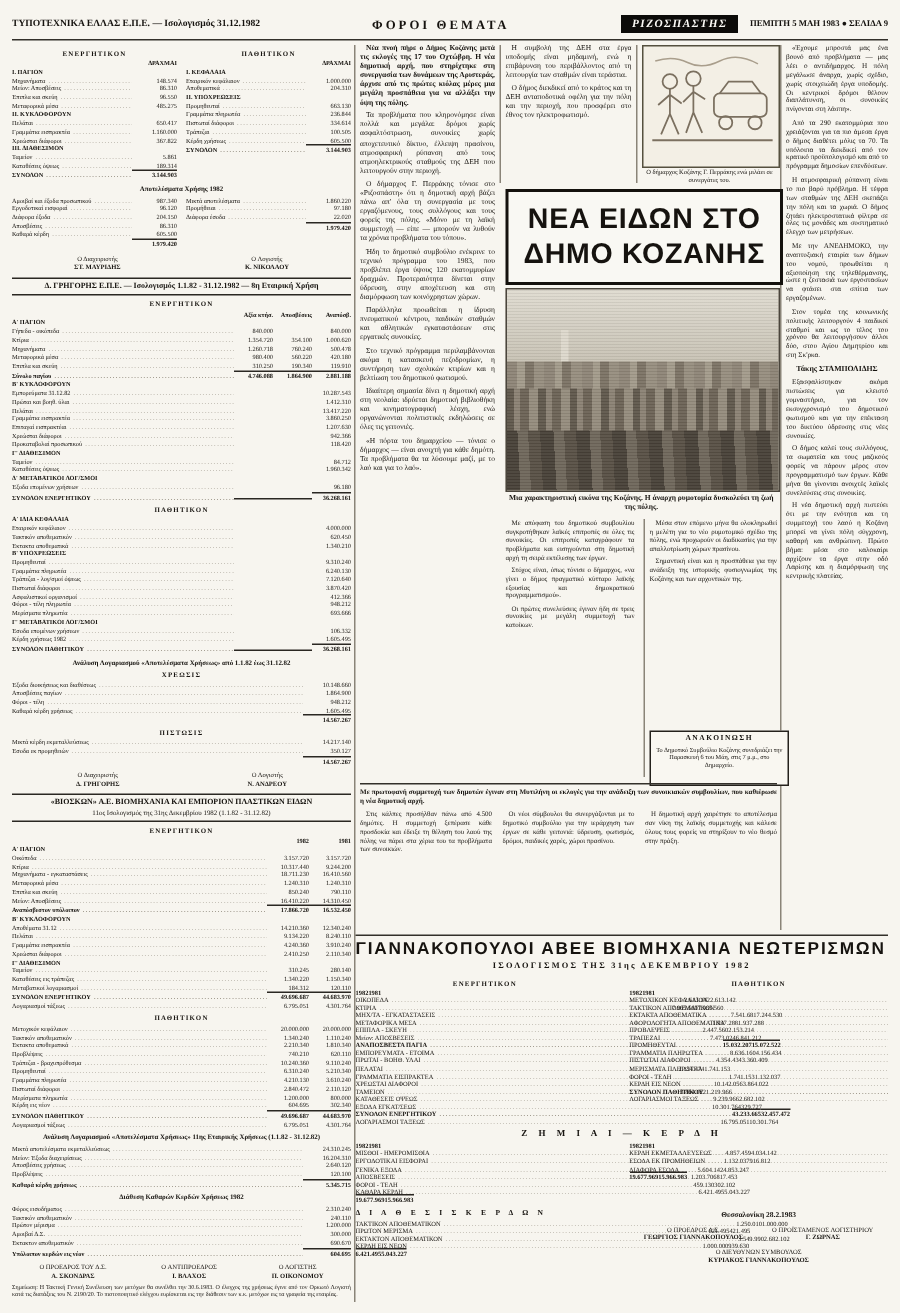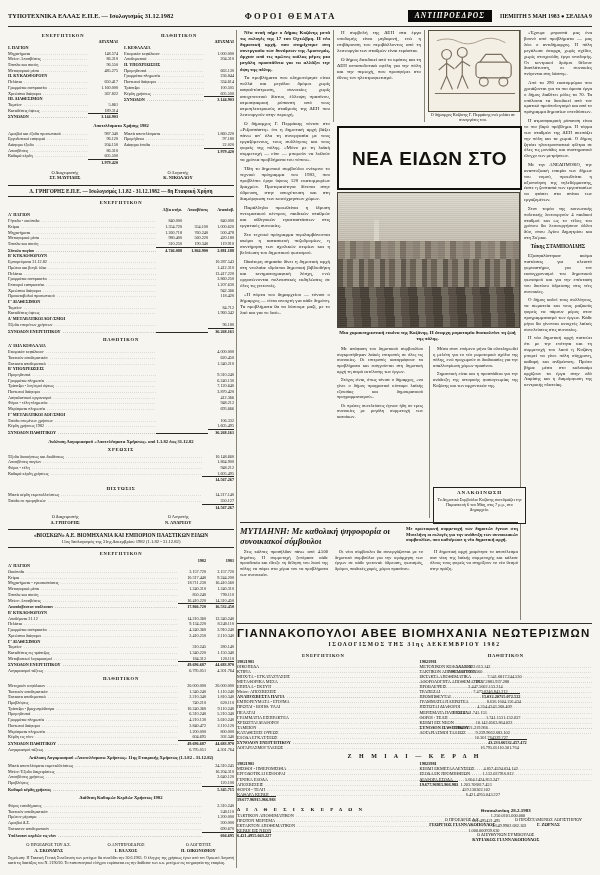--- a/index.html
+++ b/index.html
@@ -79,21 +79,21 @@
   .capri-cols{display:flex;gap:10px}
   .capri-col{flex:1;min-width:0}
   .place-date{font-size:5px;text-align:center;margin:4px 0 2px;font-weight:bold}
 </style>
 </head>
 <body>
 
 <div class="hdr">
   <span class="hdr-left">ΤΥΠΟΤΕΧΝΙΚΑ ΕΛΛΑΣ Ε.Π.Ε. — Ισολογισμός 31.12.1982</span>
   <span class="hdr-sec">ΦΟΡΟΙ ΘΕΜΑΤΑ</span>
-  <span class="brand">ΑΝΤΙΠΡΟΕΔΡΟΣ</span>
+  <span class="brand">ΡΙΖΟΣΠΑΣΤΗΣ</span>
   <span class="hdr-date">ΠΕΜΠΤΗ 5 ΜΑΗ 1983 ● ΣΕΛΙΔΑ 9</span>
 </div>
 <div class="rule-h" style="left:8px;right:8px;top:26px"></div>
 
 <div class="abs t" style="left:8px;top:30px;width:226px;height:838px;overflow:hidden">
 
   <div style="display:flex;gap:6px">
     <div style="flex:1;min-width:0" class="colwrap">
         <div class="trow h">ΕΝΕΡΓΗΤΙΚΟΝ</div>
         <div class="trow ch">
@@ -781,20 +781,21 @@
     </g>
     <g stroke="#a99e8c" fill="none" stroke-width="1">
       <path d="M8 8 Q20 4 30 9 T52 8 T78 10"></path>
     </g>
   </svg>
 </div>
 <div class="abs capsm" style="left:428px;top:112px;width:90px">Ο δήμαρχος Κοζάνης Γ. Περράκης ενώ μιλάει σε συνεργάτες του.</div>
 
 <div class="abs headline" style="left:337px;top:126px;width:181px;height:60px">
   <span>ΝΕΑ ΕΙΔΩΝ ΣΤΟ</span>
+  <span>ΔΗΜΟ ΚΟΖΑΝΗΣ</span>
 </div>
 
 <div class="abs photo" style="left:337px;top:192px;width:181px;height:134px">
   <div class="ph-sky"></div>
   <div class="ph-tower"></div>
   <div class="ph-mid"></div>
   <div class="ph-bldg"></div>
   <div class="ph-fore"></div>
 </div>
 <div class="abs caption" style="left:337px;top:330px;width:181px">Μια χαρακτηριστική εικόνα της Κοζάνης. Η άναρχη ρυμοτομία δυσκολεύει τη ζωή της πόλης.</div>
@@ -826,21 +827,20 @@
   <div>
       <p>Εξασφαλίστηκαν ακόμα πιστώσεις για κλειστό γυμναστήριο, για τον εκσυγχρονισμό του δημοτικού φωτισμού και για την επέκταση του δικτύου ύδρευσης στις νέες συνοικίες.</p>
       <p>Ο δήμος καλεί τους συλλόγους, τα σωματεία και τους μαζικούς φορείς να πάρουν μέρος στον προγραμματισμό των έργων. Κάθε μήνα θα γίνονται ανοιχτές λαϊκές συνελεύσεις στις συνοικίες.</p>
       <p>Η νέα δημοτική αρχή πιστεύει ότι με την ενότητα και τη συμμετοχή του λαού η Κοζάνη μπορεί να γίνει πόλη σύγχρονη, καθαρή και ανθρώπινη. Πρώτο βήμα: μέσα στο καλοκαίρι αρχίζουν τα έργα στην οδό Λαρίσης και η διαμόρφωση της κεντρικής πλατείας.</p>
     </div>
 </div>
 
 <div class="rule-h" style="left:240px;width:278px;top:522px"></div>
 <div class="abs" style="left:240px;top:526px;width:278px;height:94px;overflow:hidden">
   <div style="display:flex;gap:8px;margin-bottom:3px">
-    <div class="myt-head" style="width:158px">ΜΥΤΙΛΗΝΗ: Με καθολική ψηφοφορία οι συνοικιακοί σύμβουλοι</div>
     <div class="myt-intro" style="flex:1">Με πρωτοφανή συμμετοχή των δημοτών έγιναν στη Μυτιλήνη οι εκλογές για την ανάδειξη των συνοικιακών συμβουλίων, που καθιέρωσε η νέα δημοτική αρχή.</div>
   </div>
   <div style="display:flex;gap:7px">
     <div class="news news-sm" style="flex:1;height:56px">
         <p>Στις κάλπες προσήλθαν πάνω από 4.500 δημότες. Η συμμετοχή ξεπέρασε κάθε προσδοκία και έδειξε τη θέληση του λαού της πόλης να πάρει στα χέρια του τα προβλήματα των συνοικιών.</p>
       </div>
     <div class="news news-sm" style="flex:1;height:56px">
         <p>Οι νέοι σύμβουλοι θα συνεργάζονται με το δημοτικό συμβούλιο για την ιεράρχηση των έργων σε κάθε γειτονιά: ύδρευση, φωτισμός, δρόμοι, παιδικές χαρές, χώροι πρασίνου.</p>
       </div>
     <div class="news news-sm" style="flex:1;height:56px">

